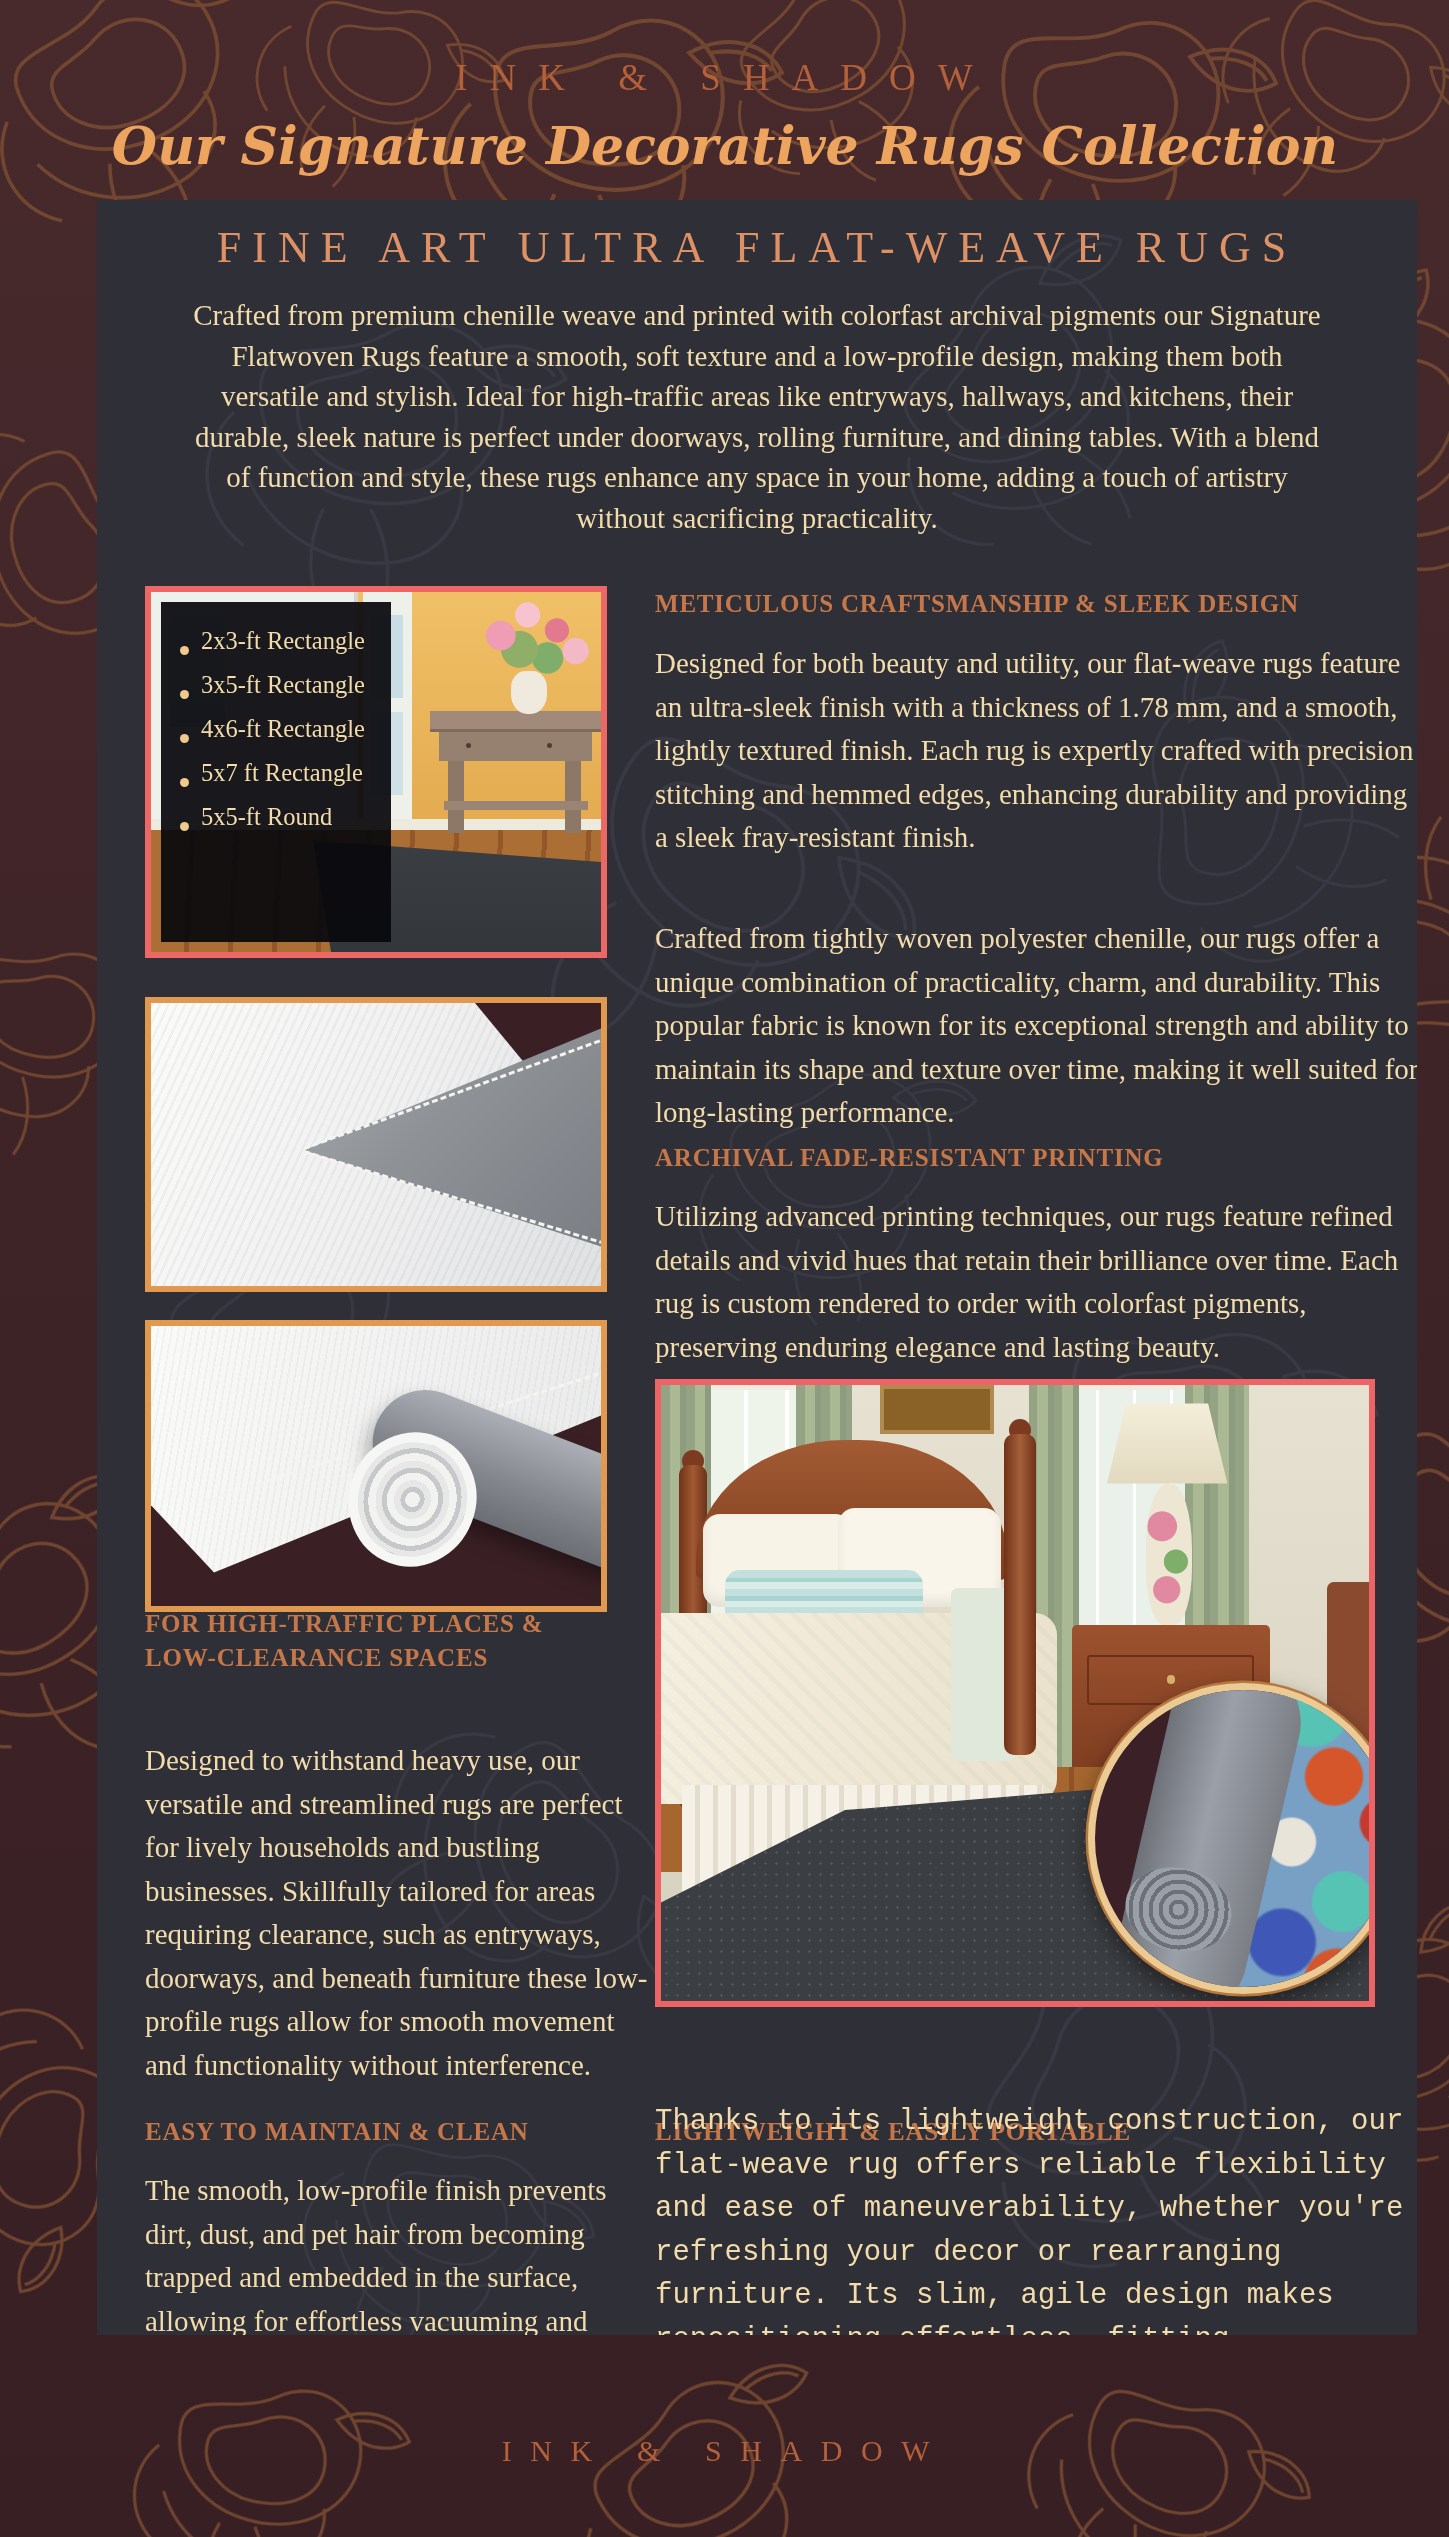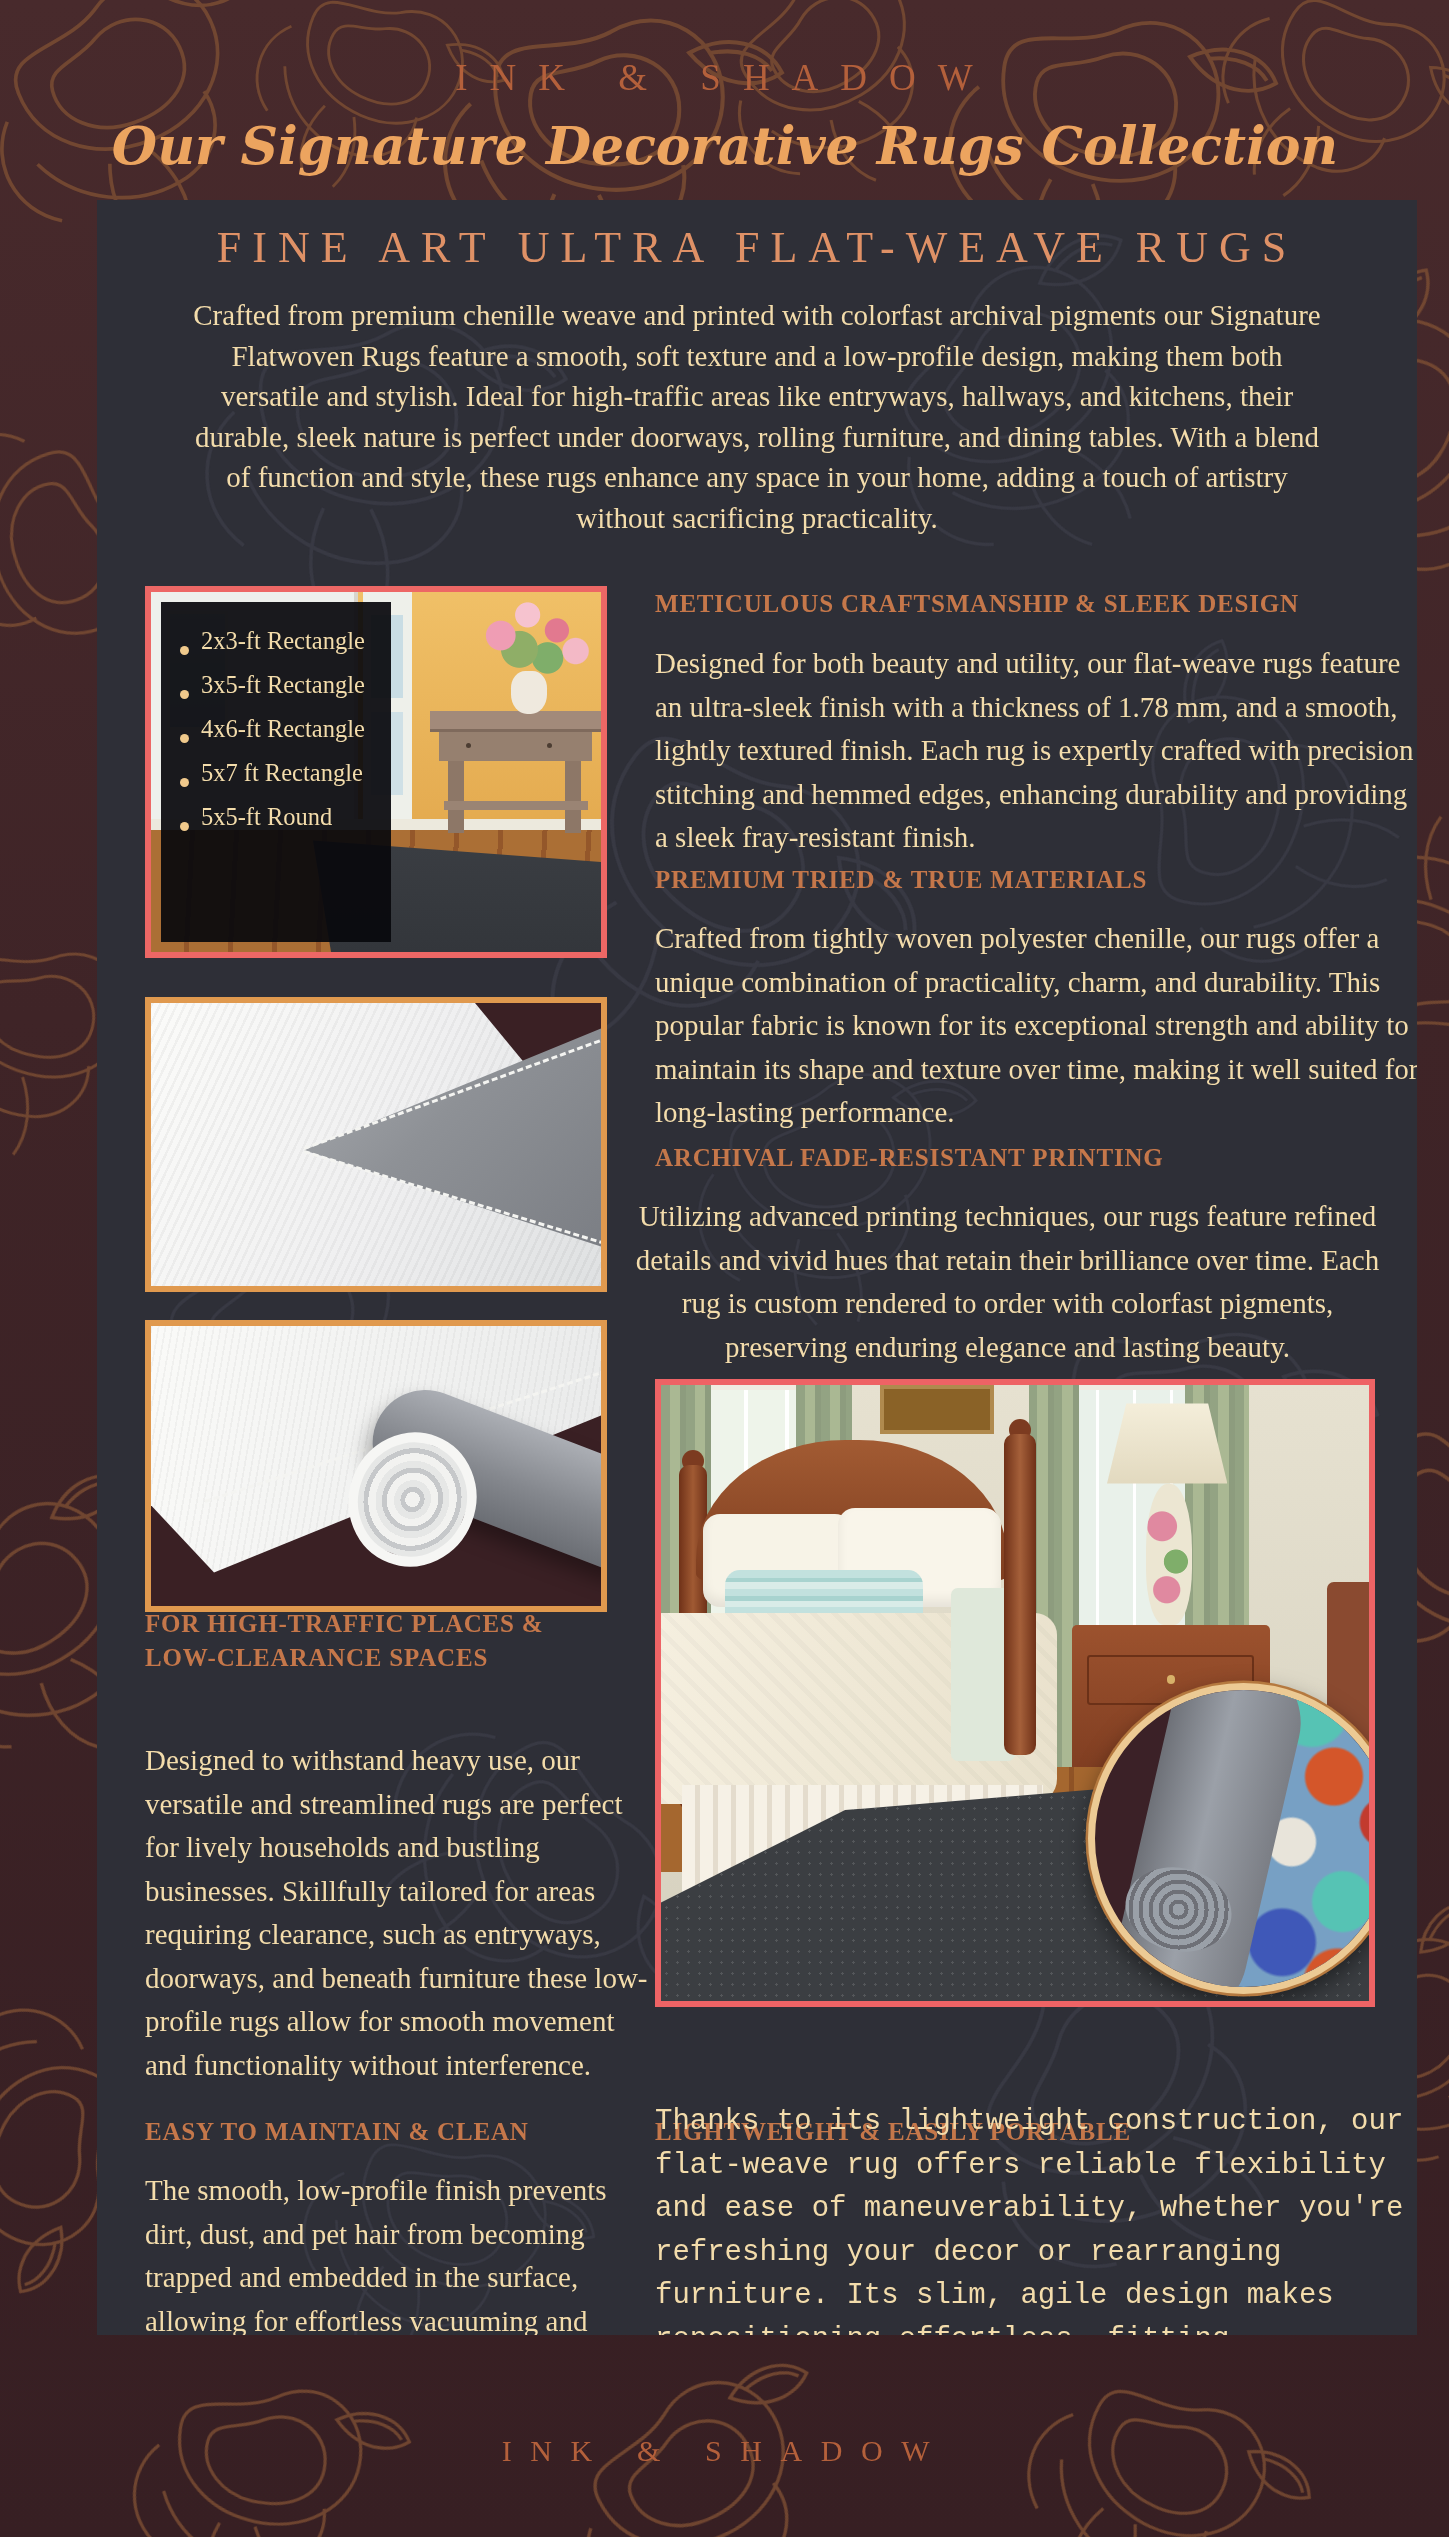--- a/index.html
+++ b/index.html
@@ -50,21 +50,21 @@
   .h-hightraffic { left:48px; top:1407px; width:440px; }
   .b-hightraffic { left:48px; top:1539px; width:508px; }
   .h-maintain    { left:48px; top:1915px; width:474px; }
   .b-maintain    { left:48px; top:1969px; width:508px; }
   
   .h-craft     { left:558px; top:387px;  width:778px; }
   .b-craft     { left:558px; top:442px;  width:765px; }
   .h-materials { left:558px; top:663px;  width:778px; }
   .b-materials { left:558px; top:717px;  width:765px; }
   .h-printing  { left:558px; top:941px; width:778px; }
-  .b-printing  { left:528px; top:995px; width:765px;text-align:center; }
+  .b-printing  { left:558px; top:995px; width:765px; }
   .h-portable  { left:558px; top:1915px; width:778px; }
   .b-portable  { left:558px; top:1900px; width:765px;font-family:Liberation Mono, monospace; }
 
   
   .sizes-box {
     position:absolute; left:48px; top:386px; width:462px; height:372px;
     border:6px solid #ed6765; background:#9c7340; overflow:hidden;
   }
   .scene-entry { position:absolute; inset:0; }
   .ent-wall  { position:absolute; inset:0; background:linear-gradient(180deg,#f0c067,#e3a94e 70%,#d89c43); }
@@ -320,21 +320,20 @@
               <span class="dot"></span>
               <span>5x5-ft Round</span>
             </li>
 
         </ul>
       </div>
     </div>
 
     <h2 class="sec-heading h-craft">METICULOUS CRAFTSMANSHIP &amp; SLEEK DESIGN</h2>
     <p class="sec-body b-craft">Designed for both beauty and utility, our flat-weave rugs feature an ultra-sleek finish with a thickness of 1.78 mm, and a smooth, lightly textured finish. Each rug is expertly crafted with precision stitching and hemmed edges, enhancing durability and providing a sleek fray-resistant finish.</p>
-    <h2 class="sec-heading h-materials">PREMIUM TRIED &amp; TRUE MATERIALS</h2>
     <p class="sec-body b-materials">Crafted from tightly woven polyester chenille, our rugs offer a unique combination of practicality, charm, and durability. This popular fabric is known for its exceptional strength and ability to maintain its shape and texture over time, making it well suited for long-lasting performance.</p>
     <h2 class="sec-heading h-printing">ARCHIVAL FADE-RESISTANT PRINTING</h2>
     <p class="sec-body b-printing">Utilizing advanced printing techniques, our rugs feature refined details and vivid hues that retain their brilliance over time. Each rug is custom rendered to order with colorfast pigments, preserving enduring elegance and lasting beauty.</p>
 
     <div class="gold-frame frame1">
       <div class="rc-white"></div>
       <div class="rc-fold"></div>
       <div class="stitch rc-st1"></div>
       <div class="stitch rc-st2"></div>
     </div>

